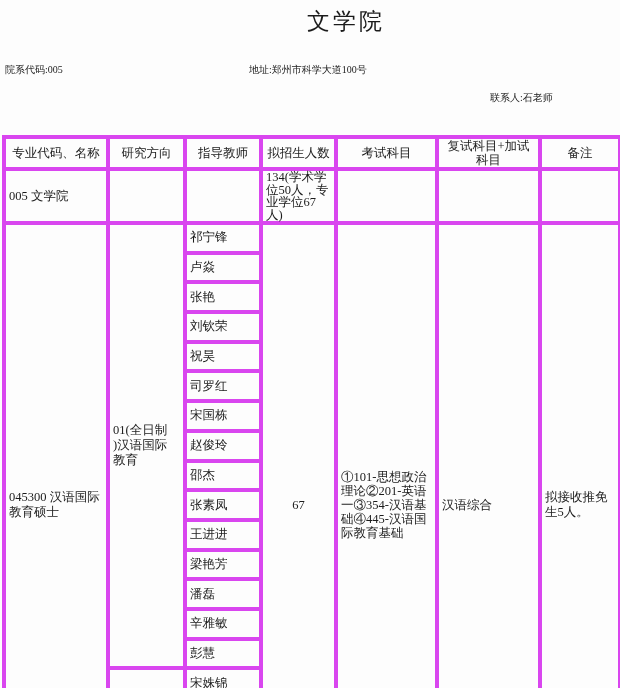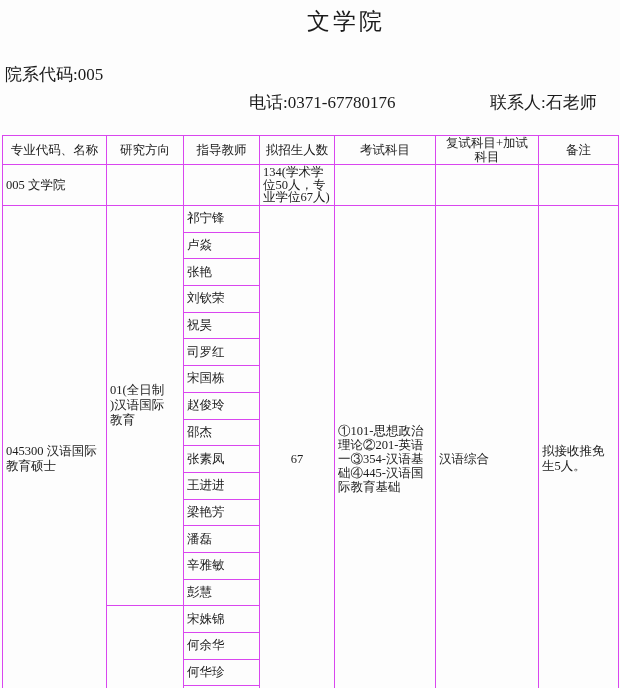--- a/index.html
+++ b/index.html
@@ -17,39 +17,39 @@
     top: 6px; left: 0;
     width: 620px;
     text-align: center;
     font-size: 23px;
     letter-spacing: 3px;
     font-weight: normal;
     padding-left: 36px;
   }
   .info-item {
     position: absolute;
-    font-size: 17px;
+    font-size: 10px;
     white-space: nowrap;
     text-align: right;
   }
   .info-c1 { left: 5px; }
   .info-c2 { left: 249px; }
   .info-c3 { left: 490px; }
   .info-r1 { top: 63px; }
   .info-r2 { top: 91px; }
 
   table.adm {
     position: absolute;
     left: 2px; top: 135px;
     border-collapse: collapse;
     table-layout: fixed;
     width: 616px;
   }
   .adm th, .adm td {
-    border: 1px solid #d946ef;
+    border: 4px solid #d946ef;
     font-size: 12.5px;
     font-weight: normal;
     padding: 0 3px;
     vertical-align: middle;
     overflow: visible;
     word-break: break-all;
   }
   .adm th {
     text-align: center;
     height: 26px;
@@ -71,21 +71,21 @@
   .pt-note   { padding-top: 346px; }
 </style>
 </head>
 <body>
 
 <div class="page">
 
   <div class="title">文学院</div>
 
   <div class="info-item info-c1 info-r1">院系代码:005</div>
-  <div class="info-item info-c2 info-r2">电话:0371-67780176</div>
+  <div class="info-item info-c2 info-r1">地址:郑州市科学大道100号</div>
   <div class="info-item info-c3 info-r2">联系人:石老师</div>
 
   <table class="adm">
     <colgroup>
       <col style="width:104px">
         <col style="width:77px">
         <col style="width:76px">
       <col style="width:75px">
         <col style="width:101px">
         <col style="width:103px">

